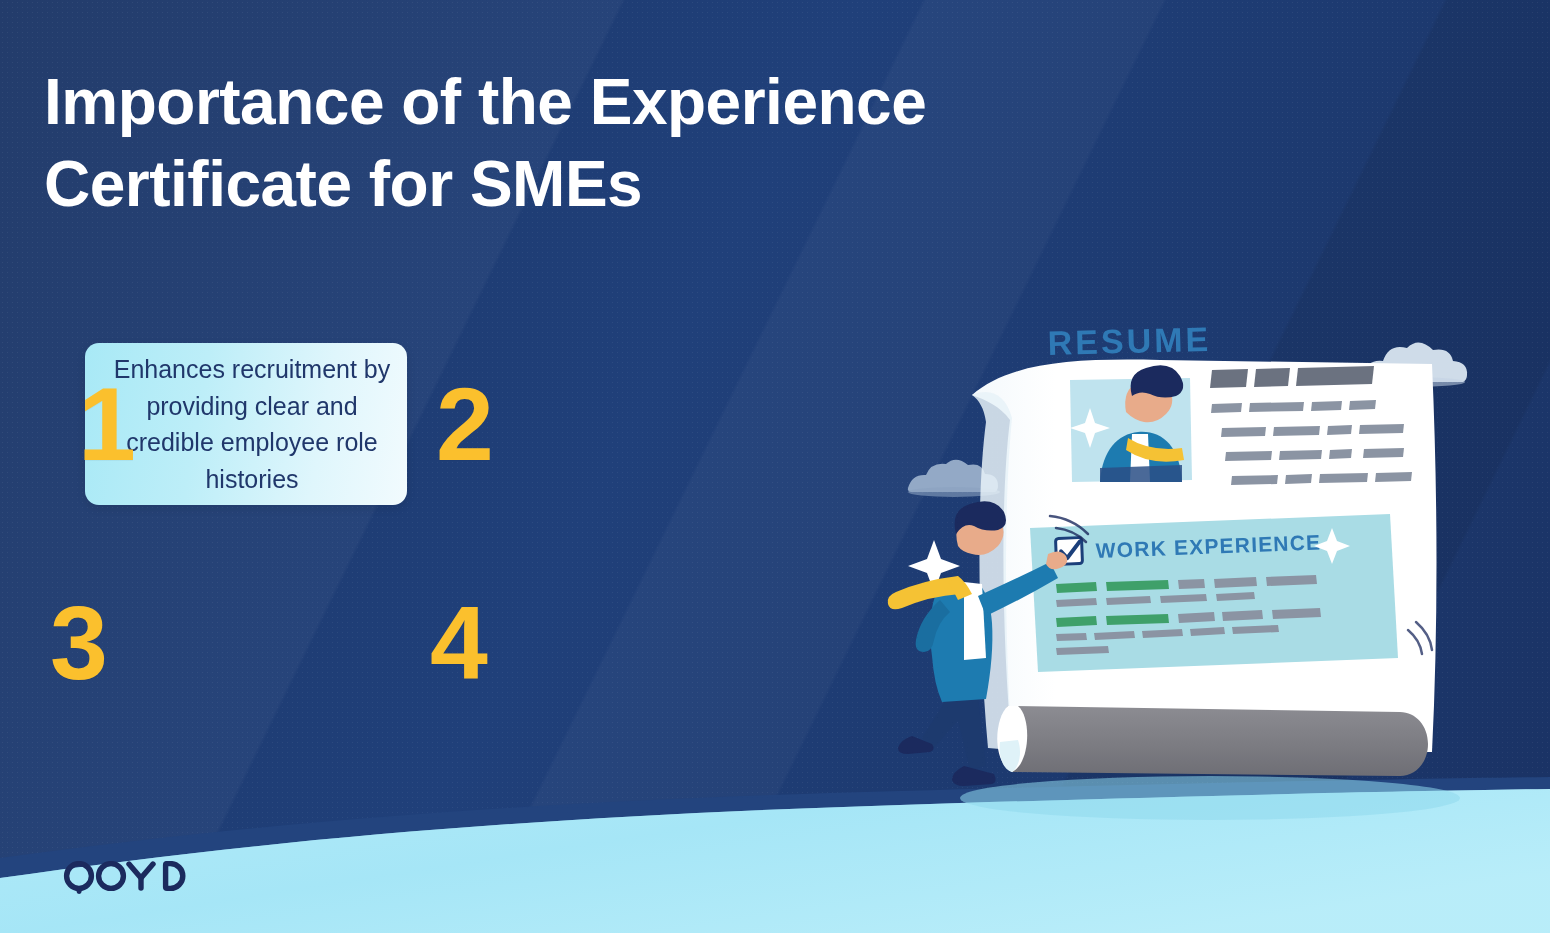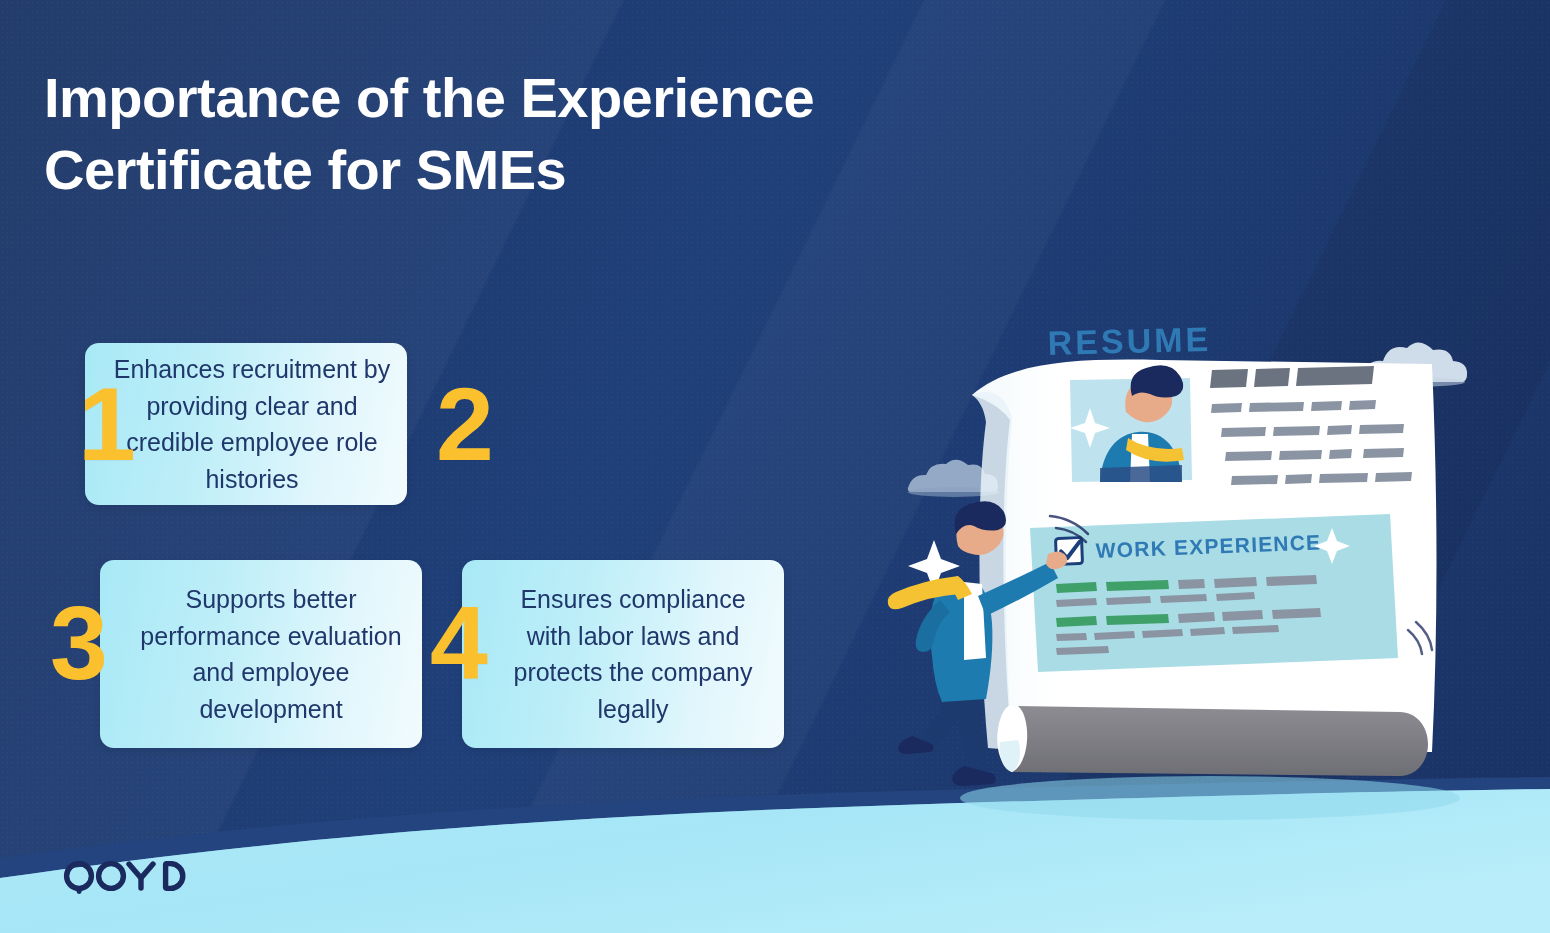--- a/index.html
+++ b/index.html
@@ -50,21 +50,21 @@
     height: 260px;
   }
 
   
   .title {
     position: absolute;
     left: 44px;
     top: 62px;
     width: 1360px;
     color: #ffffff;
-    font-size: 56px;
+    font-size: 64px;
     line-height: 1.28;
     font-weight: 700;
     letter-spacing: -0.5px;
     font-family: "Liberation Sans", sans-serif;
     white-space: pre-line;
   }
 
   
   .card {
     position: absolute;
@@ -153,28 +153,22 @@
   <div class="title">Importance of the Experience
 Certificate for SMEs</div>
 
   <div class="card c1">
     <div class="card-text">Enhances recruitment by providing clear and credible employee role histories</div>
   </div>
   <div class="num n1">1</div>
 
   <div class="num n2">2</div>
 
-  <div class="card c3">
-    <div class="card-text">Supports better performance evaluation and employee development</div>
-  </div>
   <div class="num n3">3</div>
 
-  <div class="card c4">
-    <div class="card-text">Ensures compliance with labor laws and protects the company legally</div>
-  </div>
   <div class="num n4">4</div>
 
   <svg class="illo" viewBox="0 0 690 560">
     <defs>
       <linearGradient id="paperGrad" x1="0" y1="0" x2="1" y2="0">
         <stop offset="0%" stop-color="#f4f9fc"></stop>
         <stop offset="18%" stop-color="#ffffff"></stop>
         <stop offset="100%" stop-color="#ffffff"></stop>
       </linearGradient>
       <linearGradient id="rollGrad" x1="0" y1="0" x2="0" y2="1">

